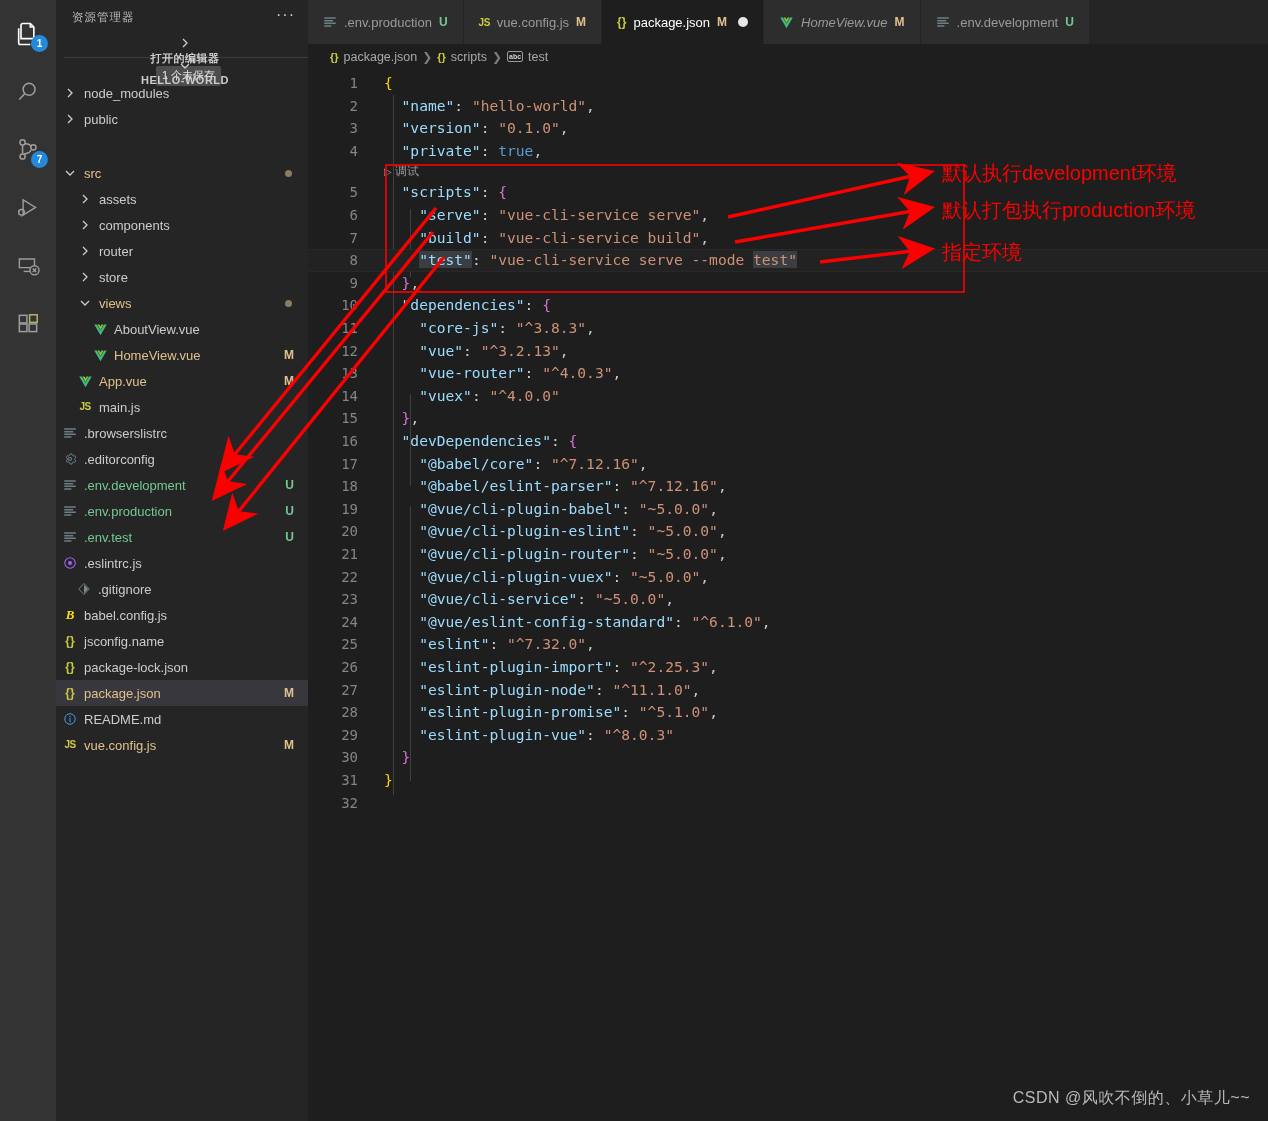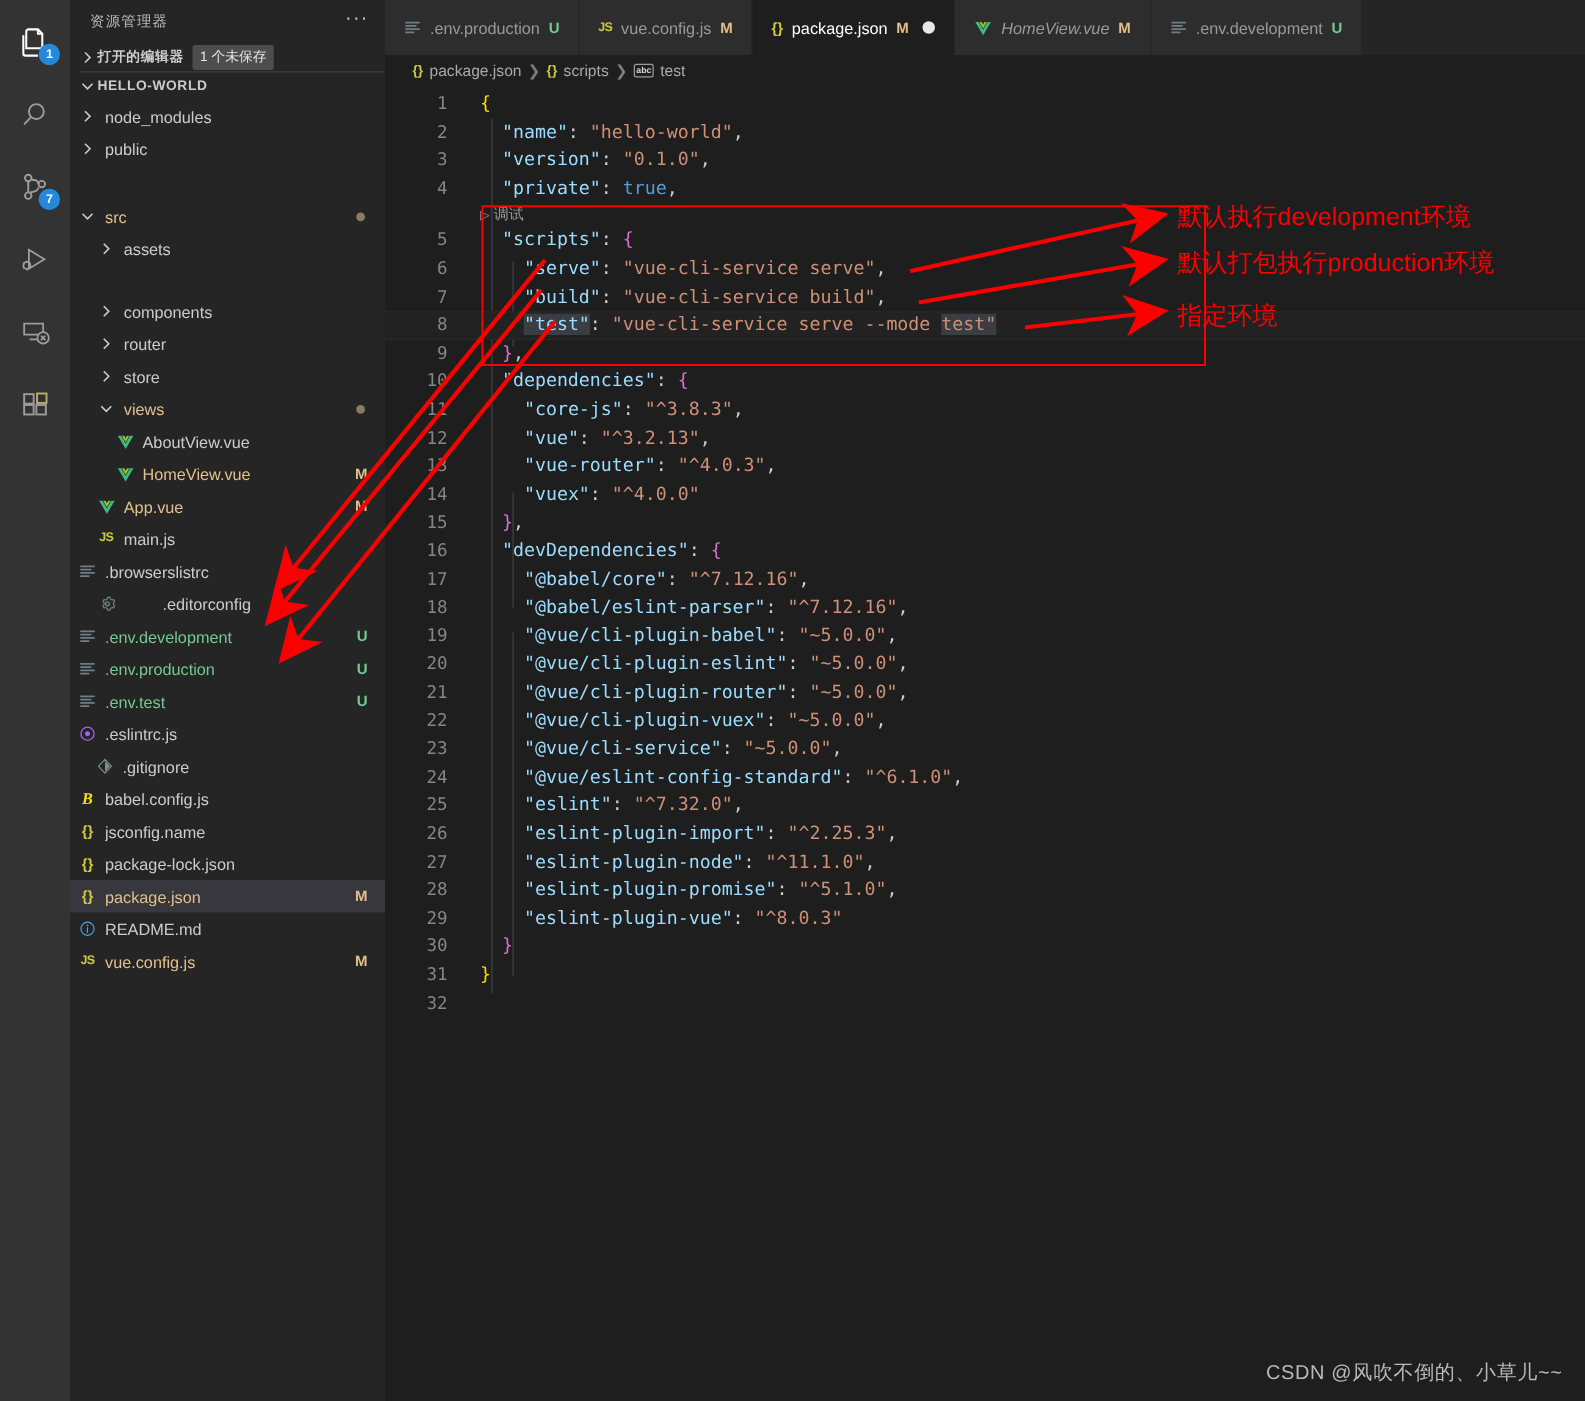--- a/index.html
+++ b/index.html
@@ -44,21 +44,21 @@
     font-size: 11.5px; letter-spacing: 1px; color: #bbbbbb;
     text-transform: uppercase;
   }
   #sidebar-title .dots {
     color: #cccccc; font-size: 16px; line-height: 8px; letter-spacing: 1px;
     cursor: pointer; padding: 0 3px 6px 3px;
   }
   .sec-header {
     height: 22px; display: flex; align-items: center;
     font-size: 11px; font-weight: 700; letter-spacing: .5px;
-    color: #cccccc; cursor: pointer; padding-left: 6px;
+    color: #cccccc; cursor: pointer; padding-left: 6px; flex-direction: column;
   }
   .chev { width: 16px; height: 16px; flex: 0 0 16px; display:block; }
   .chev svg { display: block; }
   #open-editors-hdr { border-bottom: 1px solid transparent; }
   .badge-unsaved {
     margin-left: 7px; background: #4d4d4d; color: #e7e7e7;
     font-size: 11px; font-weight: 400; border-radius: 2px;
     padding: 2px 6px 3px 6px; letter-spacing: 0;
   }
   #tree-sep { height: 1px; background: #3c3c3c; margin: 0 0 0 8px; }
@@ -308,21 +308,21 @@
           <span class="dot-modified"></span>
         </div>
         <div class="row" style="padding-left: 21px;">
           <span class="ico">
             <svg width="16" height="16" viewBox="0 0 16 16" fill="none" stroke="#cccccc" stroke-width="1.3">
               <path d="M6 4l4 4-4 4"></path>
             </svg>
           </span>
           <span class="nm">assets</span>
         </div>
-        <div class="row" style="padding-left: 21px; margin-top: 24px;">
+        <div class="row" style="padding-left: 21px;">
           <span class="ico">
             <svg width="16" height="16" viewBox="0 0 16 16" fill="none" stroke="#cccccc" stroke-width="1.3">
               <path d="M6 4l4 4-4 4"></path>
             </svg>
           </span>
           <span class="nm">components</span>
         </div>
         <div class="row" style="padding-left: 21px;">
           <span class="ico">
             <svg width="16" height="16" viewBox="0 0 16 16" fill="none" stroke="#cccccc" stroke-width="1.3">
@@ -384,21 +384,21 @@
           <span class="nm">main.js</span>
         </div>
         <div class="row" style="padding-left: 6px;">
           <span class="ico">
             <svg width="14" height="14" viewBox="0 0 16 16" stroke="#6d8086" stroke-width="1.6" stroke-linecap="round">
               <path d="M2 3.5h12M2 6.5h9M2 9.5h12M2 12.5h7"></path>
             </svg>
           </span>
           <span class="nm">.browserslistrc</span>
         </div>
-        <div class="row" style="padding-left: 22px; gap: 30px;">
+        <div class="row" style="padding-left: 6px;">
           <span class="ico">
             <svg width="14" height="14" viewBox="0 0 24 24" fill="#6d8086">
               <path d="M12 8.4a3.6 3.6 0 1 0 0 7.2 3.6 3.6 0 0 0 0-7.2zm0 5.4a1.8 1.8 0 1 1 0-3.6 1.8 1.8 0 0 1 0 3.6z"></path>
               <path d="M20.2 13.5l.1-1.5-.1-1.5 1.7-1.3-1.6-3-2 .7-2.5-1.5-.3-2.1h-3.4l-.3 2.1-2.5 1.5-2-.7-1.6 3 1.7 1.3-.1 1.5.1 1.5-1.7 1.3 1.6 3 2-.7 2.5 1.5.3 2.1h3.4l.3-2.1 2.5-1.5 2 .7 1.6-3z" fill="none" stroke="#6d8086" stroke-width="1.6"></path>
             </svg>
           </span>
           <span class="nm">.editorconfig</span>
         </div>
         <div class="row" style="padding-left: 6px;">
           <span class="ico">

